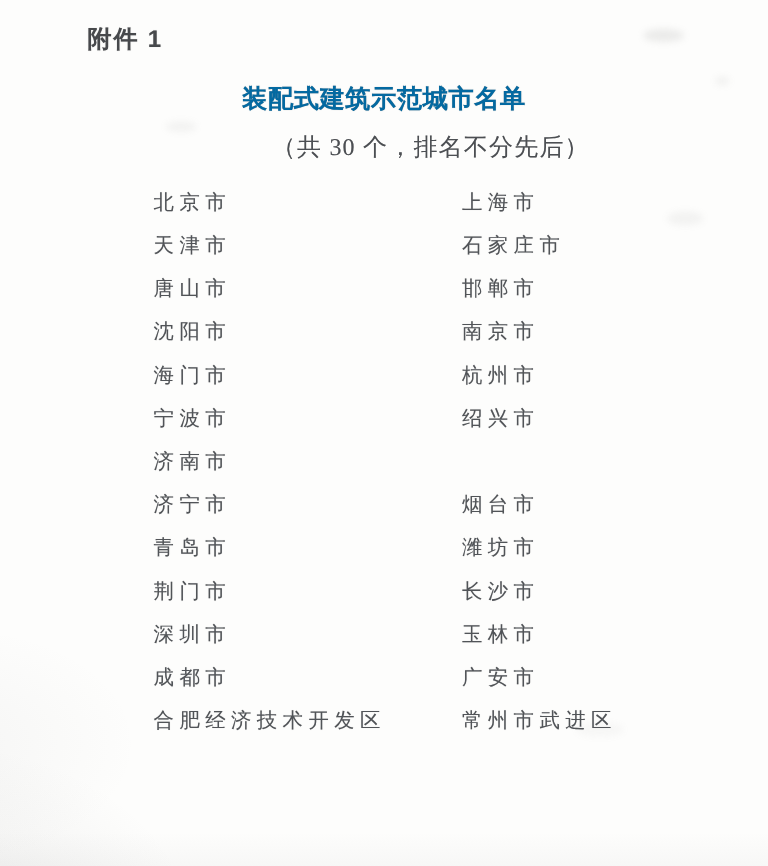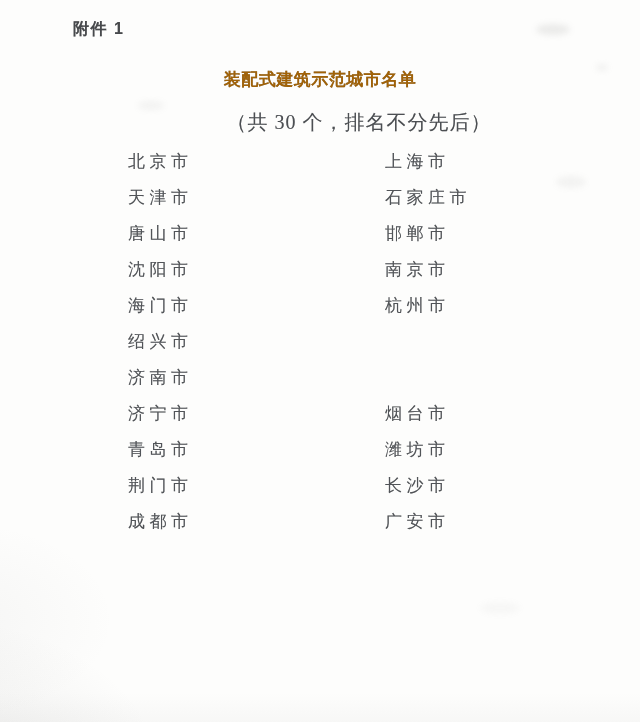--- a/index.html
+++ b/index.html
@@ -35,37 +35,37 @@
   .smudge.s2 { left: 556px; top: 176px; width: 30px; height: 12px; opacity: 0.10; }
   .smudge.s3 { left: 138px; top: 101px; width: 26px; height: 9px;  opacity: 0.10; }
   .smudge.s4 { left: 596px; top: 64px;  width: 12px; height: 7px;  opacity: 0.12; }
   .smudge.s5 { left: 480px; top: 602px; width: 40px; height: 12px; opacity: 0.06; }
 
   .attachment-label {
     position: absolute;
     left: 73px;
     top: 19px;
     font-family: "Liberation Sans", "DejaVu Sans", sans-serif;
-    font-size: 16px;
+    font-size: 20px;
     font-weight: bold;
     letter-spacing: 1.5px;
     color: #47494c;
     text-shadow: 0 0 0.6px rgba(70,70,70,0.45);
   }
   .doc-title {
     position: absolute;
     top: 68px;
     left: 0;
     width: 100%;
     text-align: center;
     font-family: "Liberation Sans", "DejaVu Sans", sans-serif;
-    font-size: 17px;
+    font-size: 21px;
     font-weight: bold;
     letter-spacing: 0.5px;
-    color: #a16207;
+    color: #0369a1;
     text-shadow: 0 0 0.6px rgba(60,60,60,0.5);
   }
   .doc-subtitle {
     position: absolute;
     top: 109px;
     left: 0;
     width: 100%;
     text-align: center;
     font-size: 20px;
     letter-spacing: 1px;
@@ -75,20 +75,21 @@
   }
   .city-list {
     position: absolute;
     left: 128px;
     top: 150px;
     width: 470px;
   }
   .city-row {
     display: flex;
     height: 36px;
+    align-items: center;
   }
   .city-cell {
     font-size: 17px;
     letter-spacing: 4.5px;
     color: #515458;
     white-space: nowrap;
     text-shadow: 0 0 0.6px rgba(85,85,85,0.35);
   }
   .city-cell.left-col {
     width: 257px;
@@ -126,34 +127,43 @@
   </div>
   <div class="city-row">
     <span class="city-cell left-col">沈阳市</span>
     <span class="city-cell">南京市</span>
   </div>
   <div class="city-row">
     <span class="city-cell left-col">海门市</span>
     <span class="city-cell">杭州市</span>
   </div>
   <div class="city-row">
+    <span class="city-cell left-col">宁波市</span>
     <span class="city-cell">绍兴市</span>
   </div>
   <div class="city-row">
     <span class="city-cell">济南市</span>
   </div>
   <div class="city-row">
     <span class="city-cell left-col">济宁市</span>
     <span class="city-cell">烟台市</span>
   </div>
   <div class="city-row">
     <span class="city-cell left-col">青岛市</span>
     <span class="city-cell">潍坊市</span>
   </div>
   <div class="city-row">
     <span class="city-cell left-col">荆门市</span>
     <span class="city-cell">长沙市</span>
   </div>
   <div class="city-row">
+    <span class="city-cell left-col">深圳市</span>
+    <span class="city-cell">玉林市</span>
+  </div>
+  <div class="city-row">
     <span class="city-cell left-col">成都市</span>
     <span class="city-cell">广安市</span>
+  </div>
+  <div class="city-row">
+    <span class="city-cell left-col">合肥经济技术开发区</span>
+    <span class="city-cell">常州市武进区</span>
   </div>
 </div>
 
 </body></html>

